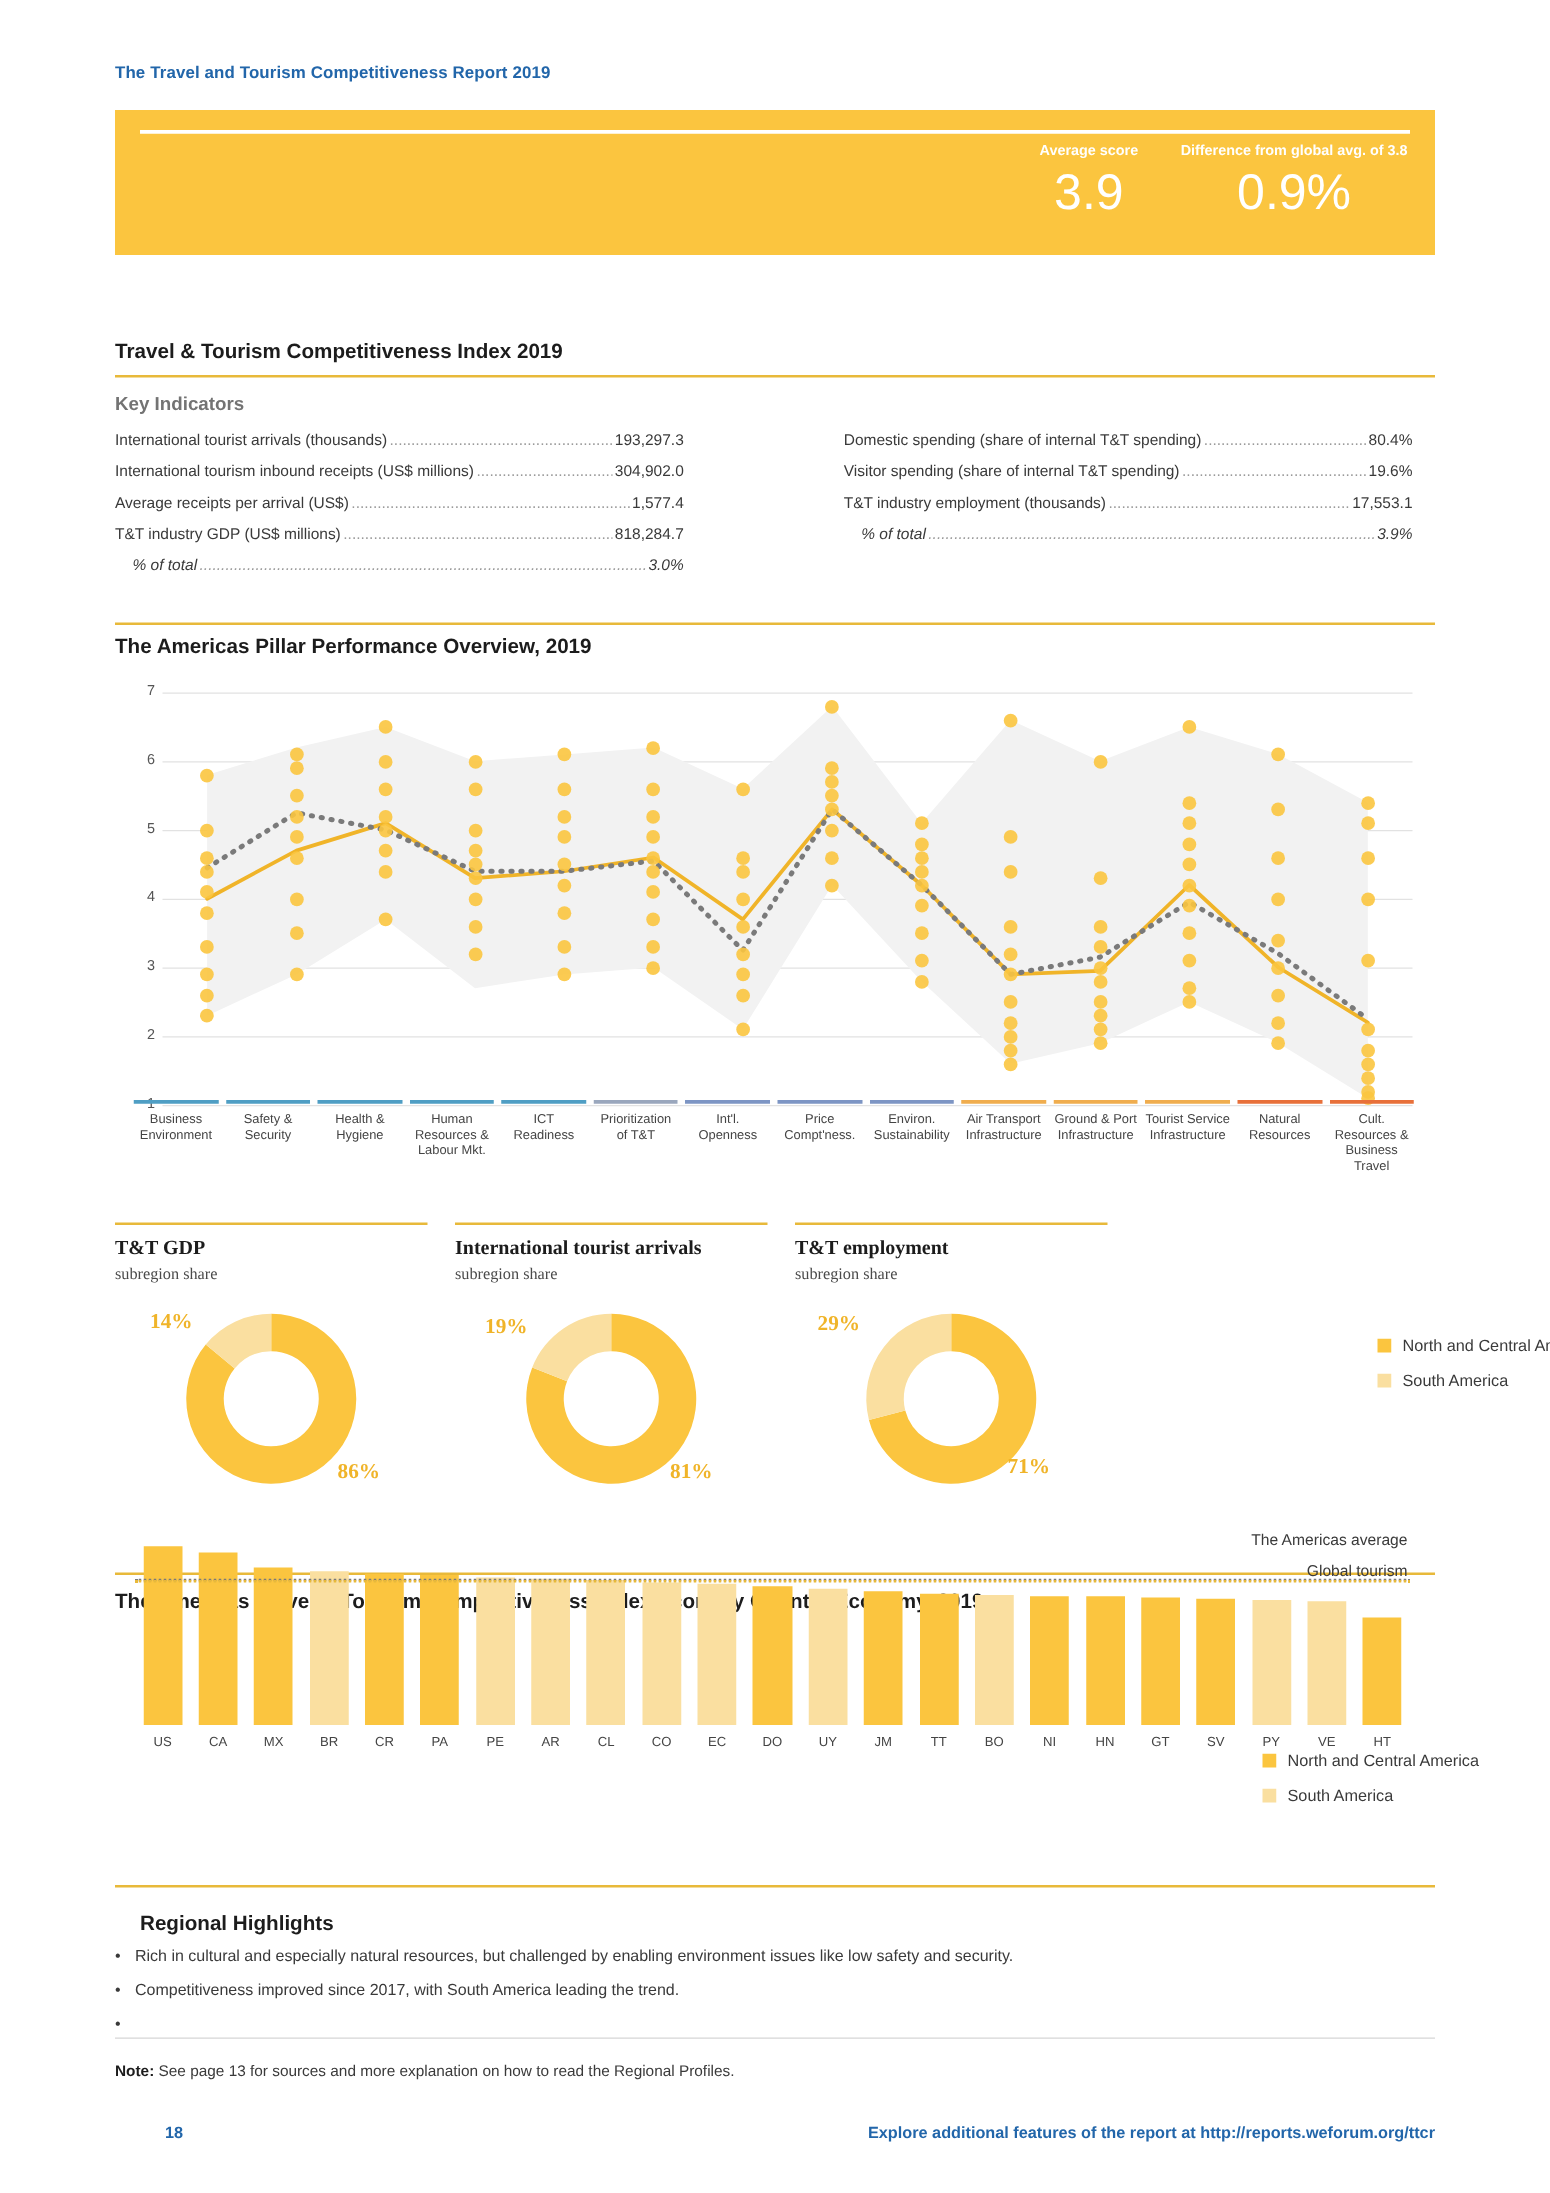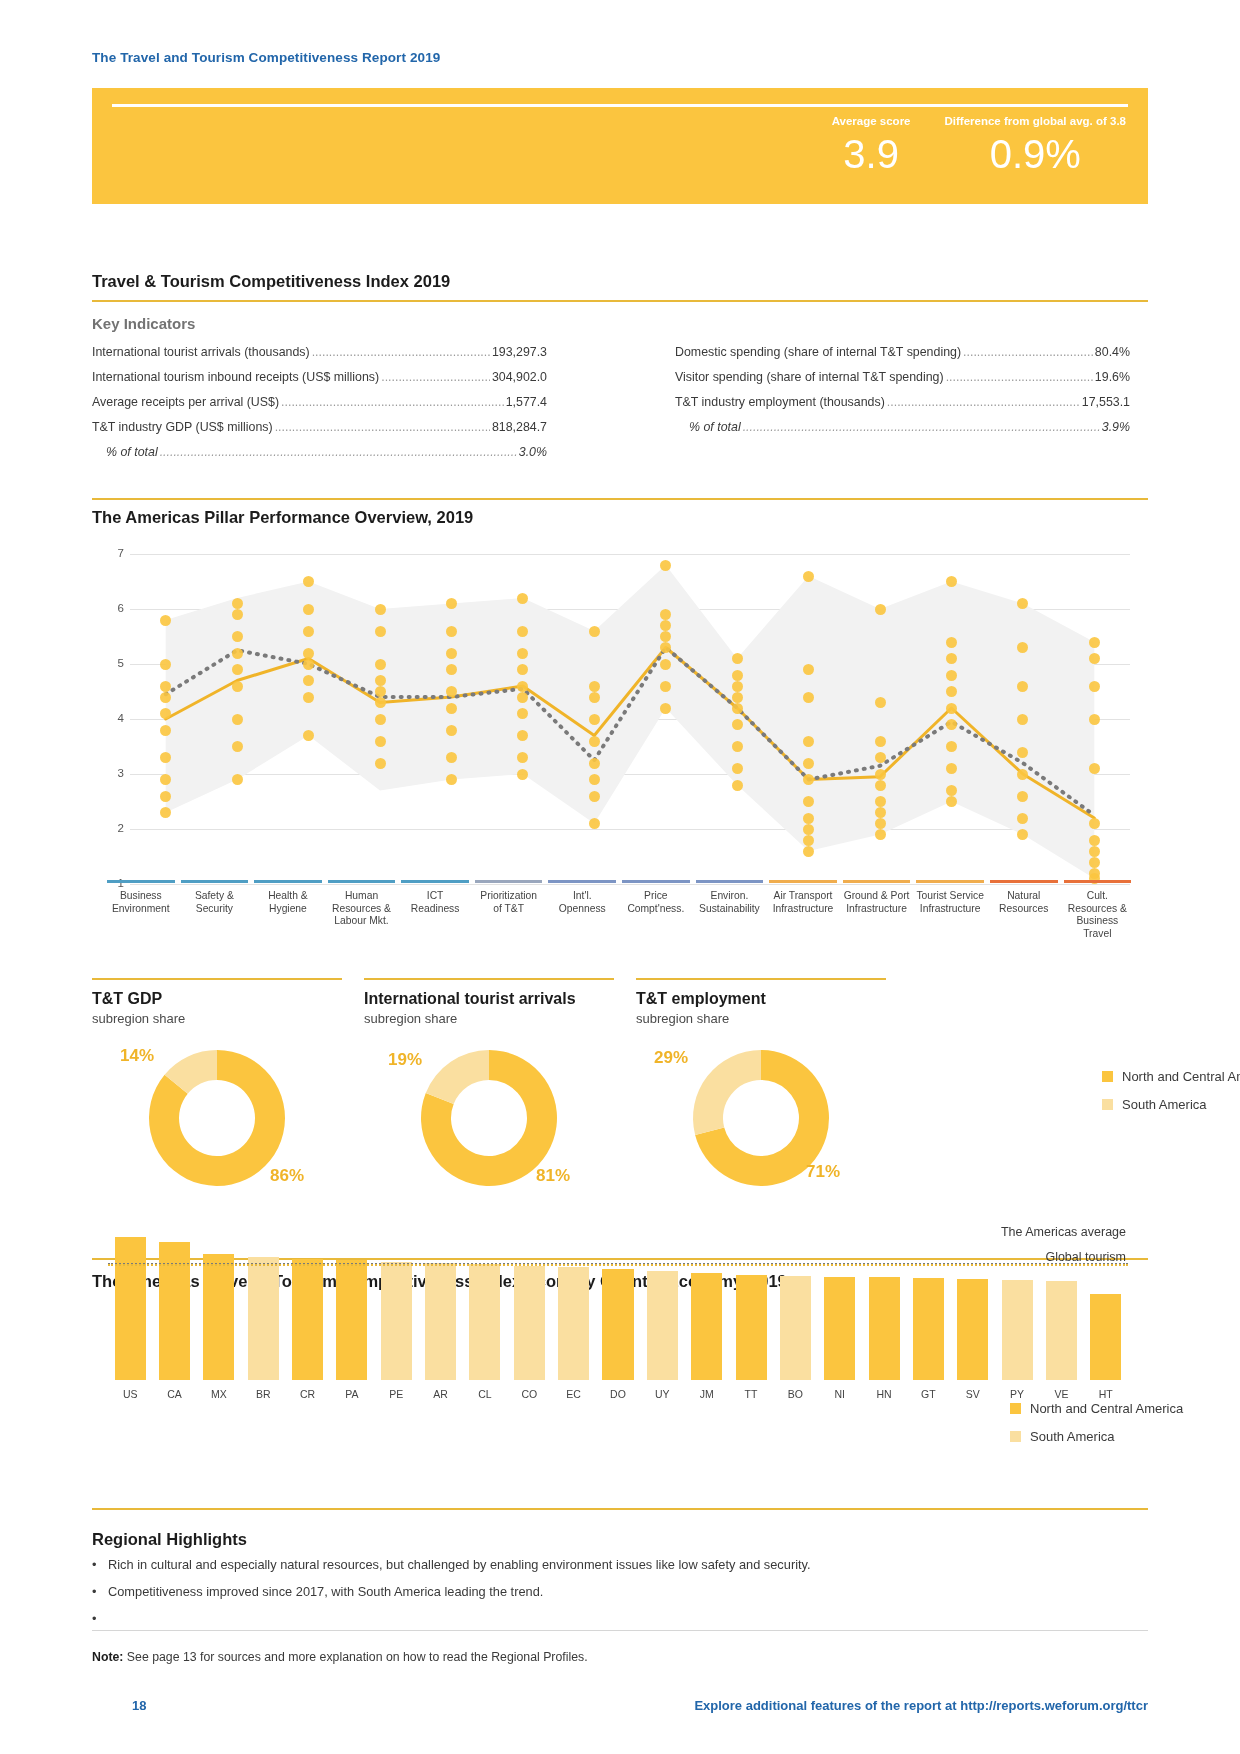--- a/index.html
+++ b/index.html
@@ -75,21 +75,21 @@
   .pillar-labels {
     position: absolute; left: 104px; top: 880px; width: 1030px;
     display: flex;
   }
   .pl { flex: 1 1 0; padding: 0 3px; text-align: center; }
   .pl-bar { height: 3px; width: 100%; margin-bottom: 7px; }
   .pl-txt { font-size: 10.3px; color: #444; line-height: 12.6px; }
 
   
   .donut-sec { position: absolute; left: 92px; top: 978px; width: 1056px; }
-  .donut-col { position: absolute; top: 0; }
+  .donut-col { position: absolute; top: 0; font-family: Liberation Serif, serif; }
   .donut-rule { height: 2px; background: #e8b93a; }
   .dn-title { font-size: 16px; font-weight: 700; color: #1c1c1c; margin-top: 10px; }
   .dn-sub { font-size: 13px; color: #4a4a4a; margin-top: 3px; }
   .dn-wrap { position: relative; width: 250px; height: 160px; margin-top: 14px; }
   .pct { position: absolute; font-size: 17px; font-weight: 700; color: #f0b429; }
 
   .legend { position: absolute; font-size: 13px; color: #3a3a3a; }
   .lg-row { display: flex; align-items: flex-start; margin-bottom: 10px; }
   .lg-sw { width: 11px; height: 11px; margin-right: 9px; margin-top: 3px; flex: 0 0 auto; }
   .lg-tx { line-height: 18px; }
@@ -98,21 +98,21 @@
   .cc { position: absolute; left: 92px; top: 1188px; width: 1056px; }
   .cc-plot { position: relative; left: 16px; top: 40px; width: 1020px; height: 152px; }
   .cbar { position: absolute; bottom: 0; }
   .avg-line { position: absolute; left: 0; height: 0; border-top: 2px dotted #7a7a7a; }
   .avg-txt { position: absolute; font-size: 12.5px; color: #3a3a3a; }
   .cc-labels { position: absolute; left: 16px; top: 200px; width: 1020px; display: flex; }
   .cl { flex: 1 1 0; text-align: center; font-size: 10.5px; color: #444; }
 
   
   .hl { position: absolute; left: 92px; top: 1530px; width: 1056px; }
-  .hl-title { font-size: 16.5px; font-weight: 700; color: #1c1c1c; }
+  .hl-title { font-size: 16.5px; font-weight: 700; color: #1c1c1c; margin-left: 20px; }
   .hl-item { font-size: 12.8px; color: #3a3a3a; line-height: 22px; display: flex; margin-top: 5px; }
   .hl-b { width: 16px; flex: 0 0 16px; }
   .note { position: absolute; left: 92px; top: 1650px; font-size: 12.3px; color: #3a3a3a; }
   .note b { color: #1c1c1c; }
   .foot-rule { position: absolute; left: 92px; top: 1630px; width: 1056px; height: 1px; background: #d6d6d6; }
   .pageno { position: absolute; left: 92px; top: 1698px; font-size: 13px; font-weight: 700; color: #2266aa; margin-left: 40px; }
   .footlink { position: absolute; right: 92px; top: 1698px; font-size: 13px; font-weight: 700; color: #2266aa; }
 </style>
 </head>
 <body>

